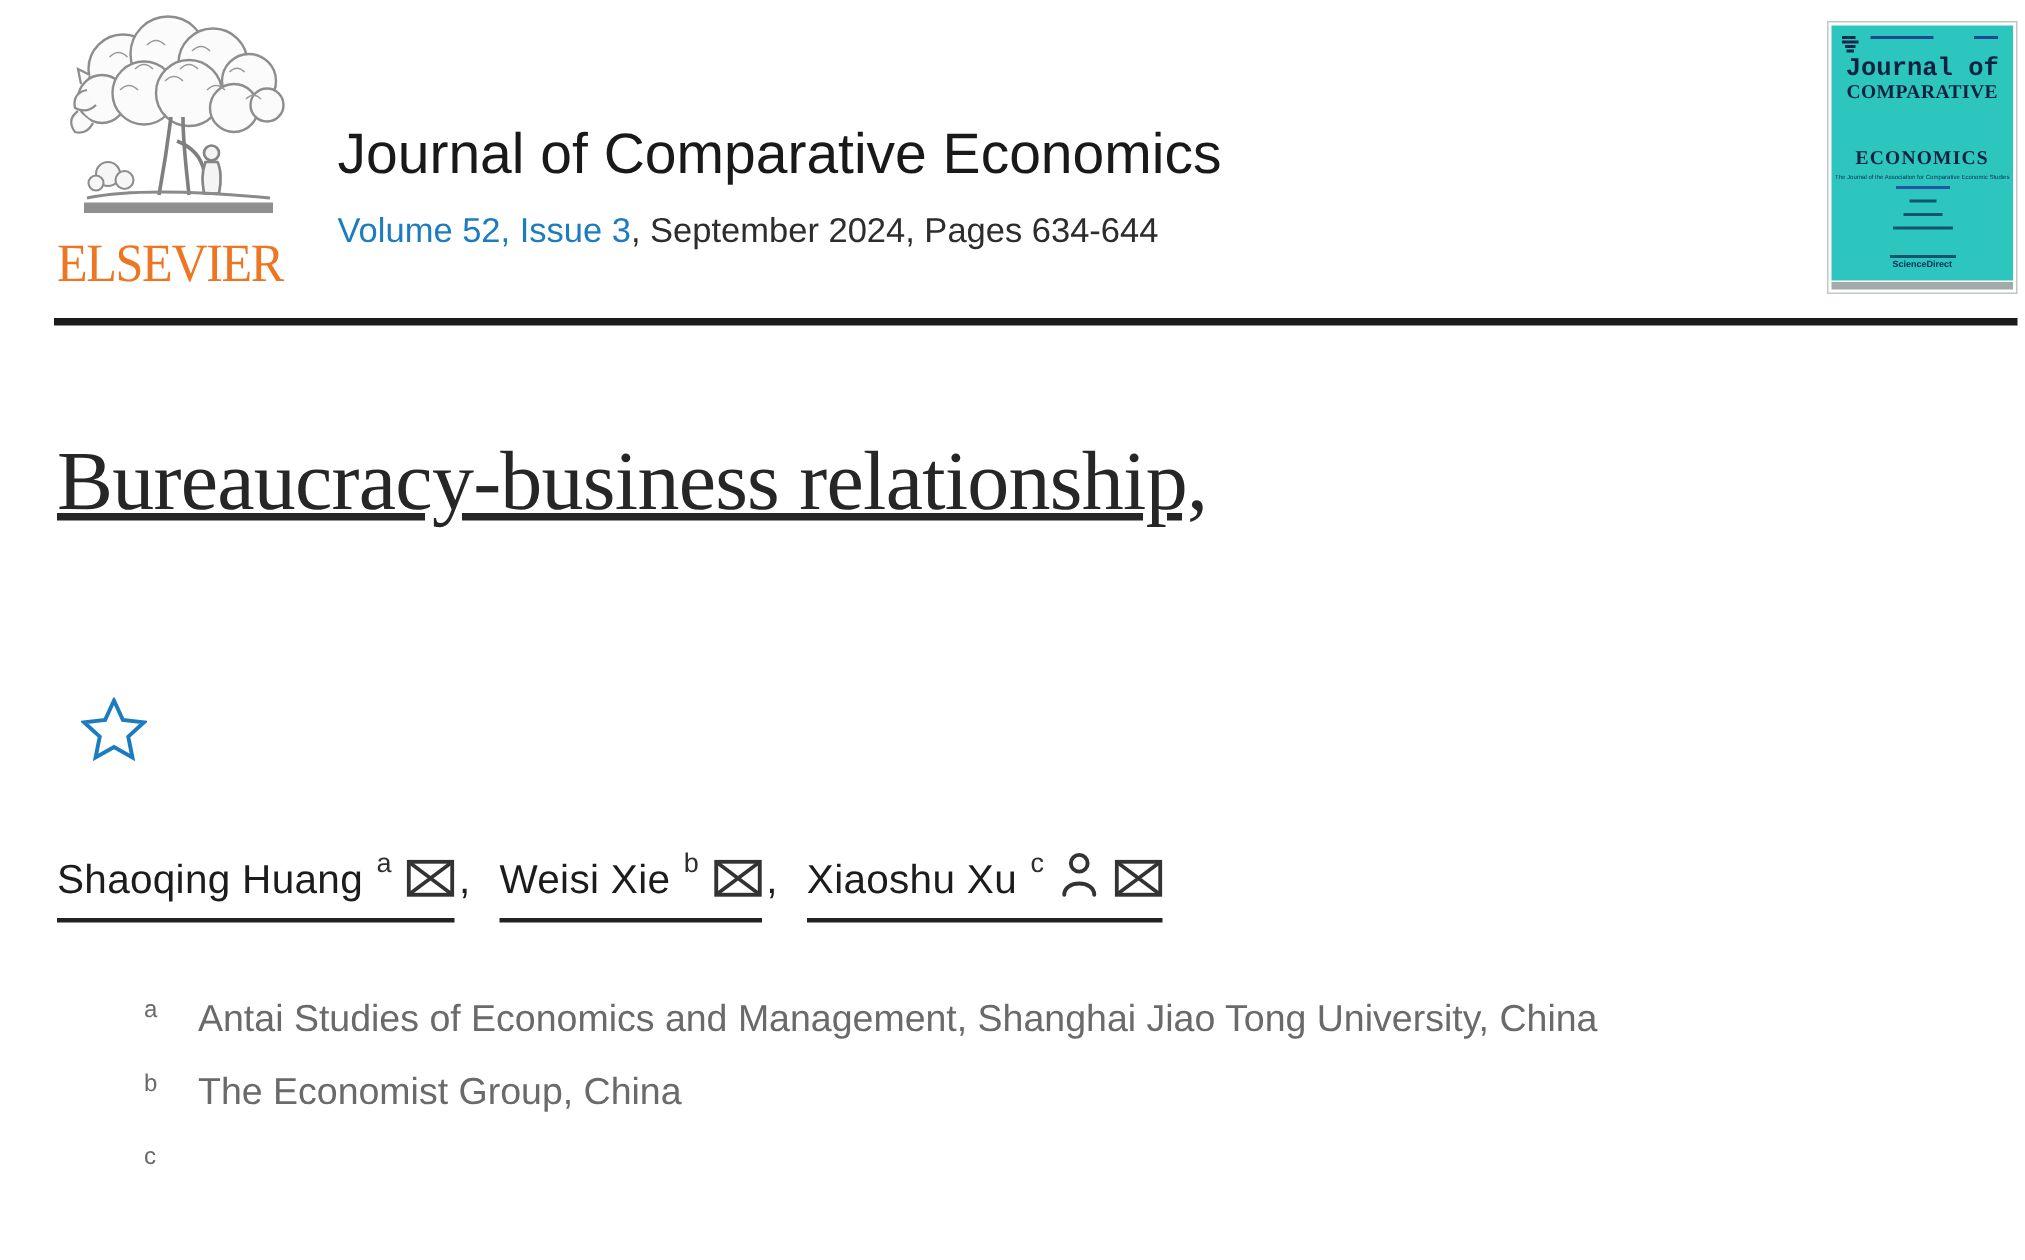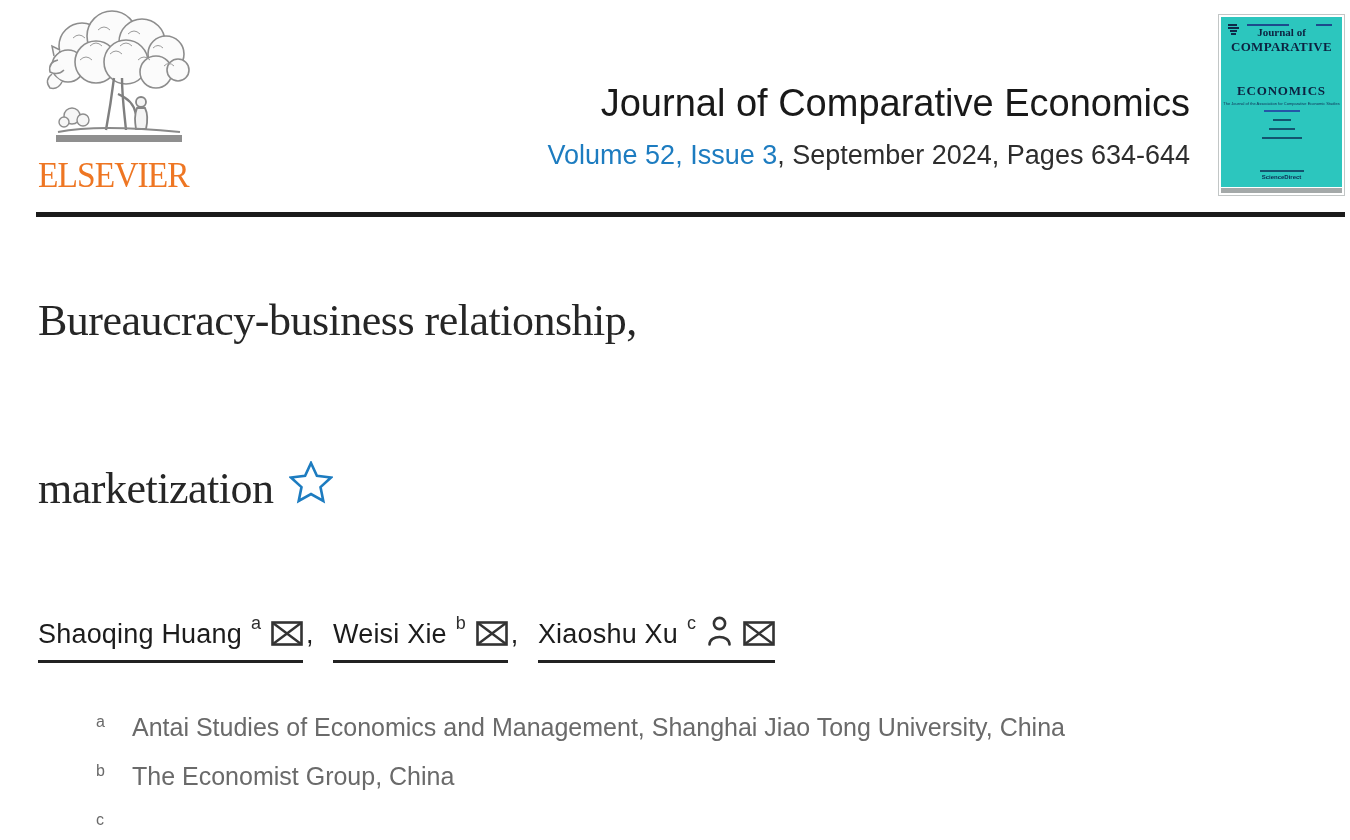--- a/index.html
+++ b/index.html
@@ -9,62 +9,62 @@
   }
   
   .header{position:relative;height:212px;}
   .logo{position:absolute;left:38px;top:8px;width:162px;cursor:pointer;}
   .logo svg{display:block;}
   .elsevier-word{
     font-family:"Liberation Serif",serif;font-size:36px;color:#EE7623;
     letter-spacing:-1px;transform:scaleX(.93);transform-origin:left;
     margin-top:0;line-height:38px;white-space:nowrap;
   }
-  .head-center{position:absolute;left:225px;right:160px;top:82px;text-align:right;}
+  .head-center{position:absolute;left:225px;right:160px;top:82px;text-align:left;}
   .journal-title{
     font-size:38px;color:#191919;font-weight:400;margin:0 0 16px 0;line-height:42px;
   }
-  .issue-line{font-size:27px;color:#2d2d2d;}
+  .issue-line{font-size:23px;color:#2d2d2d;}
   .issue-link{color:#1d7cc0;cursor:pointer;}
   
   .cover{
     position:absolute;top:14px;right:5px;width:127px;height:182px;
     background:#fff;border:1px solid #c2c6c6;box-sizing:border-box;cursor:pointer;
   }
   .cover-teal{
     position:absolute;left:2px;right:2px;top:2px;bottom:8px;background:#2cc6be;
     display:flex;flex-direction:column;align-items:center;text-align:center;
   }
   .cover-grayfoot{position:absolute;left:2px;right:2px;bottom:2px;height:5px;background:#a4a9a9;}
   .cover-stamp{position:absolute;left:7px;top:6px;width:11px;height:14px;}
   .cover-stamp i{display:block;background:#0e2a4a;height:2px;margin:1px 0;}
   .cover-meta{display:flex;justify-content:space-between;width:100%;box-sizing:border-box;
     padding:7px 10px 0 26px;}
   .cover-meta i{display:block;height:2px;background:#1c4a8c;}
   .cover-jtitle{font-family:"Liberation Serif",serif;font-weight:bold;color:#0d2240;}
-  .cover-l1{font-size:11px;margin-top:0;line-height:13px;}
+  .cover-l1{font-size:17px;margin-top:14px;line-height:13px;font-family:Liberation Mono, monospace;}
   .cover-l2{font-size:13px;letter-spacing:.3px;line-height:15px;}
   .cover-l3{font-size:13px;letter-spacing:.8px;line-height:15px;margin-top:29px;}
   .cover-sub{font-size:4px;color:#0f2f55;margin-top:3px;}
   .cover-rule{width:36px;height:2px;background:#2456a8;margin:4px auto 5px;}
   .bars{width:100%;}
   .bar{background:rgba(10,40,80,.72);height:2px;margin:2px auto;}
   .bar-cols{display:flex;justify-content:space-evenly;width:100%;margin-top:2px;}
   .bar-col .bar{margin:2px 0;}
   .cover-brand{font-size:6px;font-weight:bold;color:#0d2a52;margin-top:auto;margin-bottom:7px;}
   .cover-brand .bar{margin-bottom:2px;}
   
   .top-rule{height:5px;background:#1b1b1b;margin:0 5px 0 36px;}
   
   .article-title{
     margin:62px 38px 0;font-family:"Liberation Serif",serif;font-weight:400;
-    font-size:44px;line-height:84px;color:#262626;letter-spacing:-.5px;
+    font-size:56px;line-height:84px;color:#262626;letter-spacing:-.5px;text-decoration:underline;
   }
   .star{display:inline-block;margin-left:16px;vertical-align:-2px;cursor:pointer;}
-  .authors{margin:80px 38px 0;font-size:27px;color:#1c1c1c;}
+  .authors{margin:32px 38px 0;font-size:27px;color:#1c1c1c;}
   .author-group{
     display:inline-block;border-bottom:3px solid #222;padding-bottom:7px;cursor:pointer;
   }
   .author-name{letter-spacing:.2px;}
   .author-sup{font-size:18px;vertical-align:14px;margin:0 6px 0 9px;color:#2f2f2f;}
   .aicon{display:inline-block;vertical-align:-3px;margin-left:4px;cursor:pointer;}
   .aicon + .aicon{margin-left:10px;}
   .sep{margin:0 12px 0 3px;}
   .affils{margin:50px 38px 0;}
   .affil-row{
@@ -181,21 +181,21 @@
         <i class="bar" style="width:44px;display:block"></i>
         <span>ScienceDirect</span>
       </div>
     </div>
     <div class="cover-grayfoot"></div>
   </div>
 </div>
 
 <div class="top-rule"></div>
 
-<h2 class="article-title"><span>Bureaucracy-business relationship,</span><br><br><span>marketization</span><span class="star"><svg width="44" height="44" viewBox="0 0 44 44" fill="none" xmlns="http://www.w3.org/2000/svg">
+<h2 class="article-title"><span>Bureaucracy-business relationship,</span><br><br><span class="star"><svg width="44" height="44" viewBox="0 0 44 44" fill="none" xmlns="http://www.w3.org/2000/svg">
         <path d="M22 2 L27.9 14.9 L42 16.5 L31.5 26.1 L34.3 40 L22 33 L9.7 40 L12.5 26.1 L2 16.5 L16.1 14.9 Z" stroke="#1d7cc0" stroke-width="2.6" stroke-linejoin="miter"></path>
       </svg></span></h2>
 
 <div class="authors">
   <span class="author-group"><span class="author-name">Shaoqing Huang</span><sup class="author-sup">a</sup><span class="aicon"><svg width="32" height="25" viewBox="0 0 32 25" fill="none" xmlns="http://www.w3.org/2000/svg">
           <rect x="1.5" y="1.5" width="29" height="22" stroke="#333" stroke-width="2.6"></rect>
           <path d="M2 2 L30 23 M30 2 L2 23" stroke="#333" stroke-width="2.4"></path>
         </svg></span></span><span class="sep">, </span>
 
   <span class="author-group"><span class="author-name">Weisi Xie</span><sup class="author-sup">b</sup><span class="aicon"><svg width="32" height="25" viewBox="0 0 32 25" fill="none" xmlns="http://www.w3.org/2000/svg">

